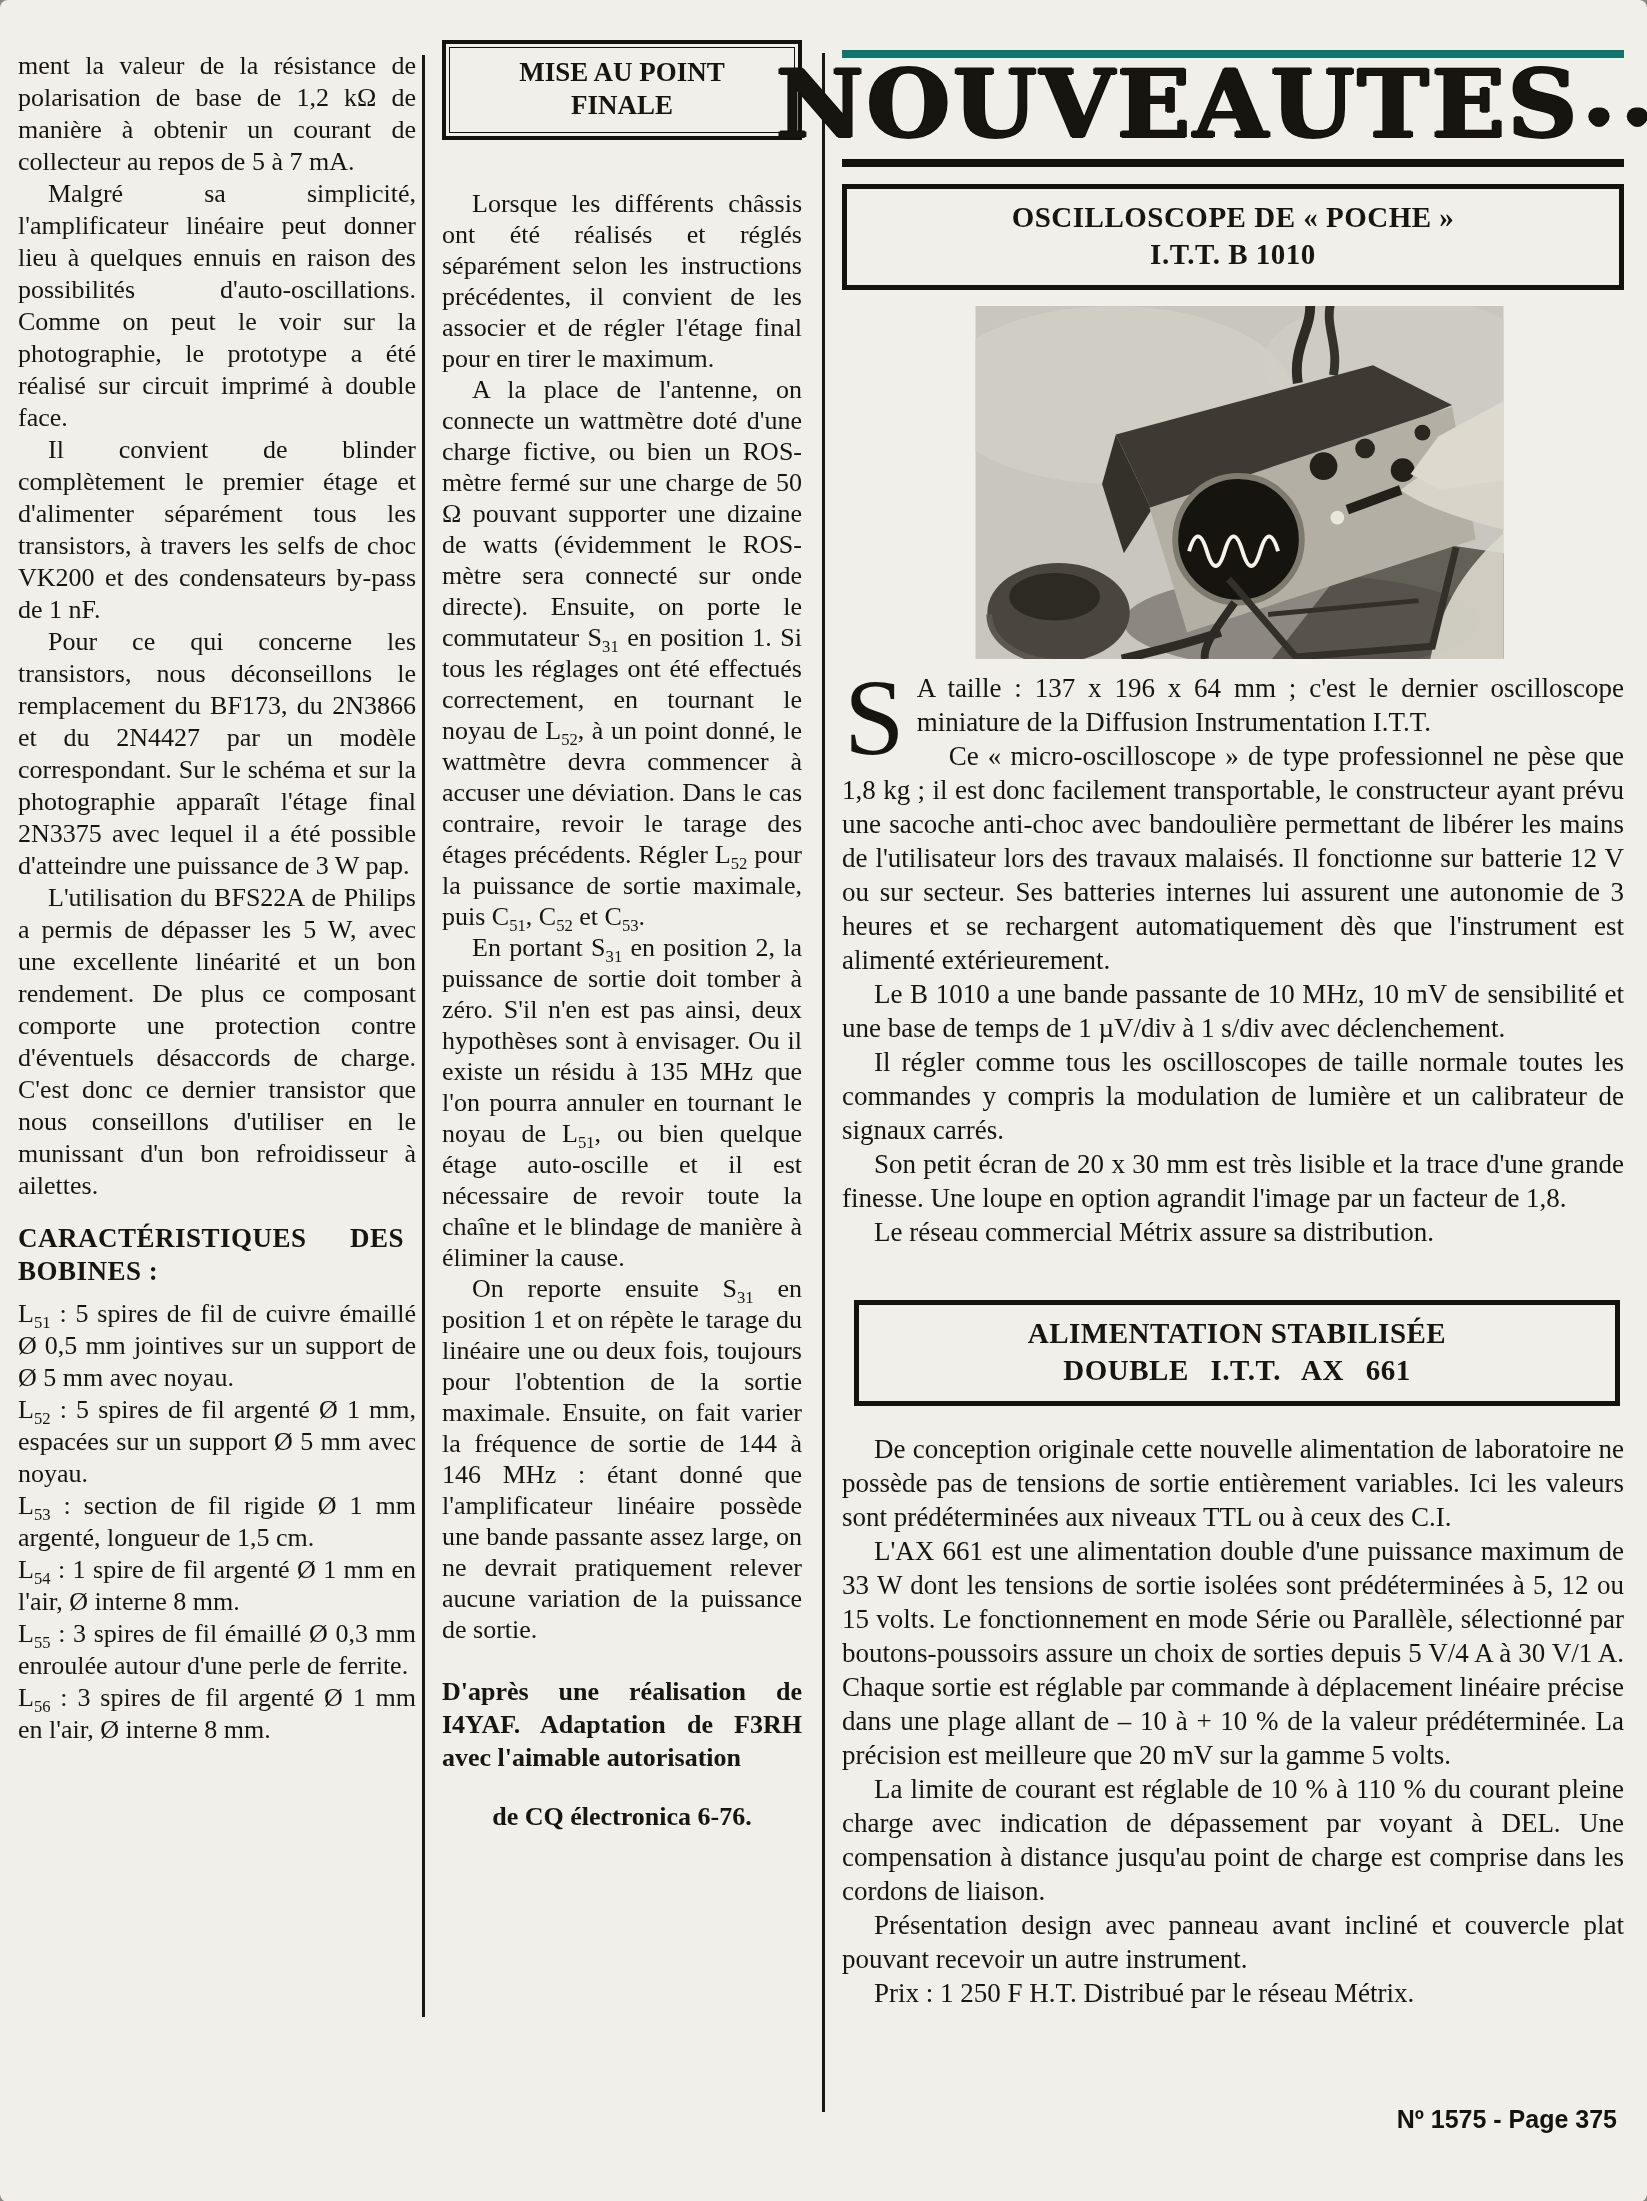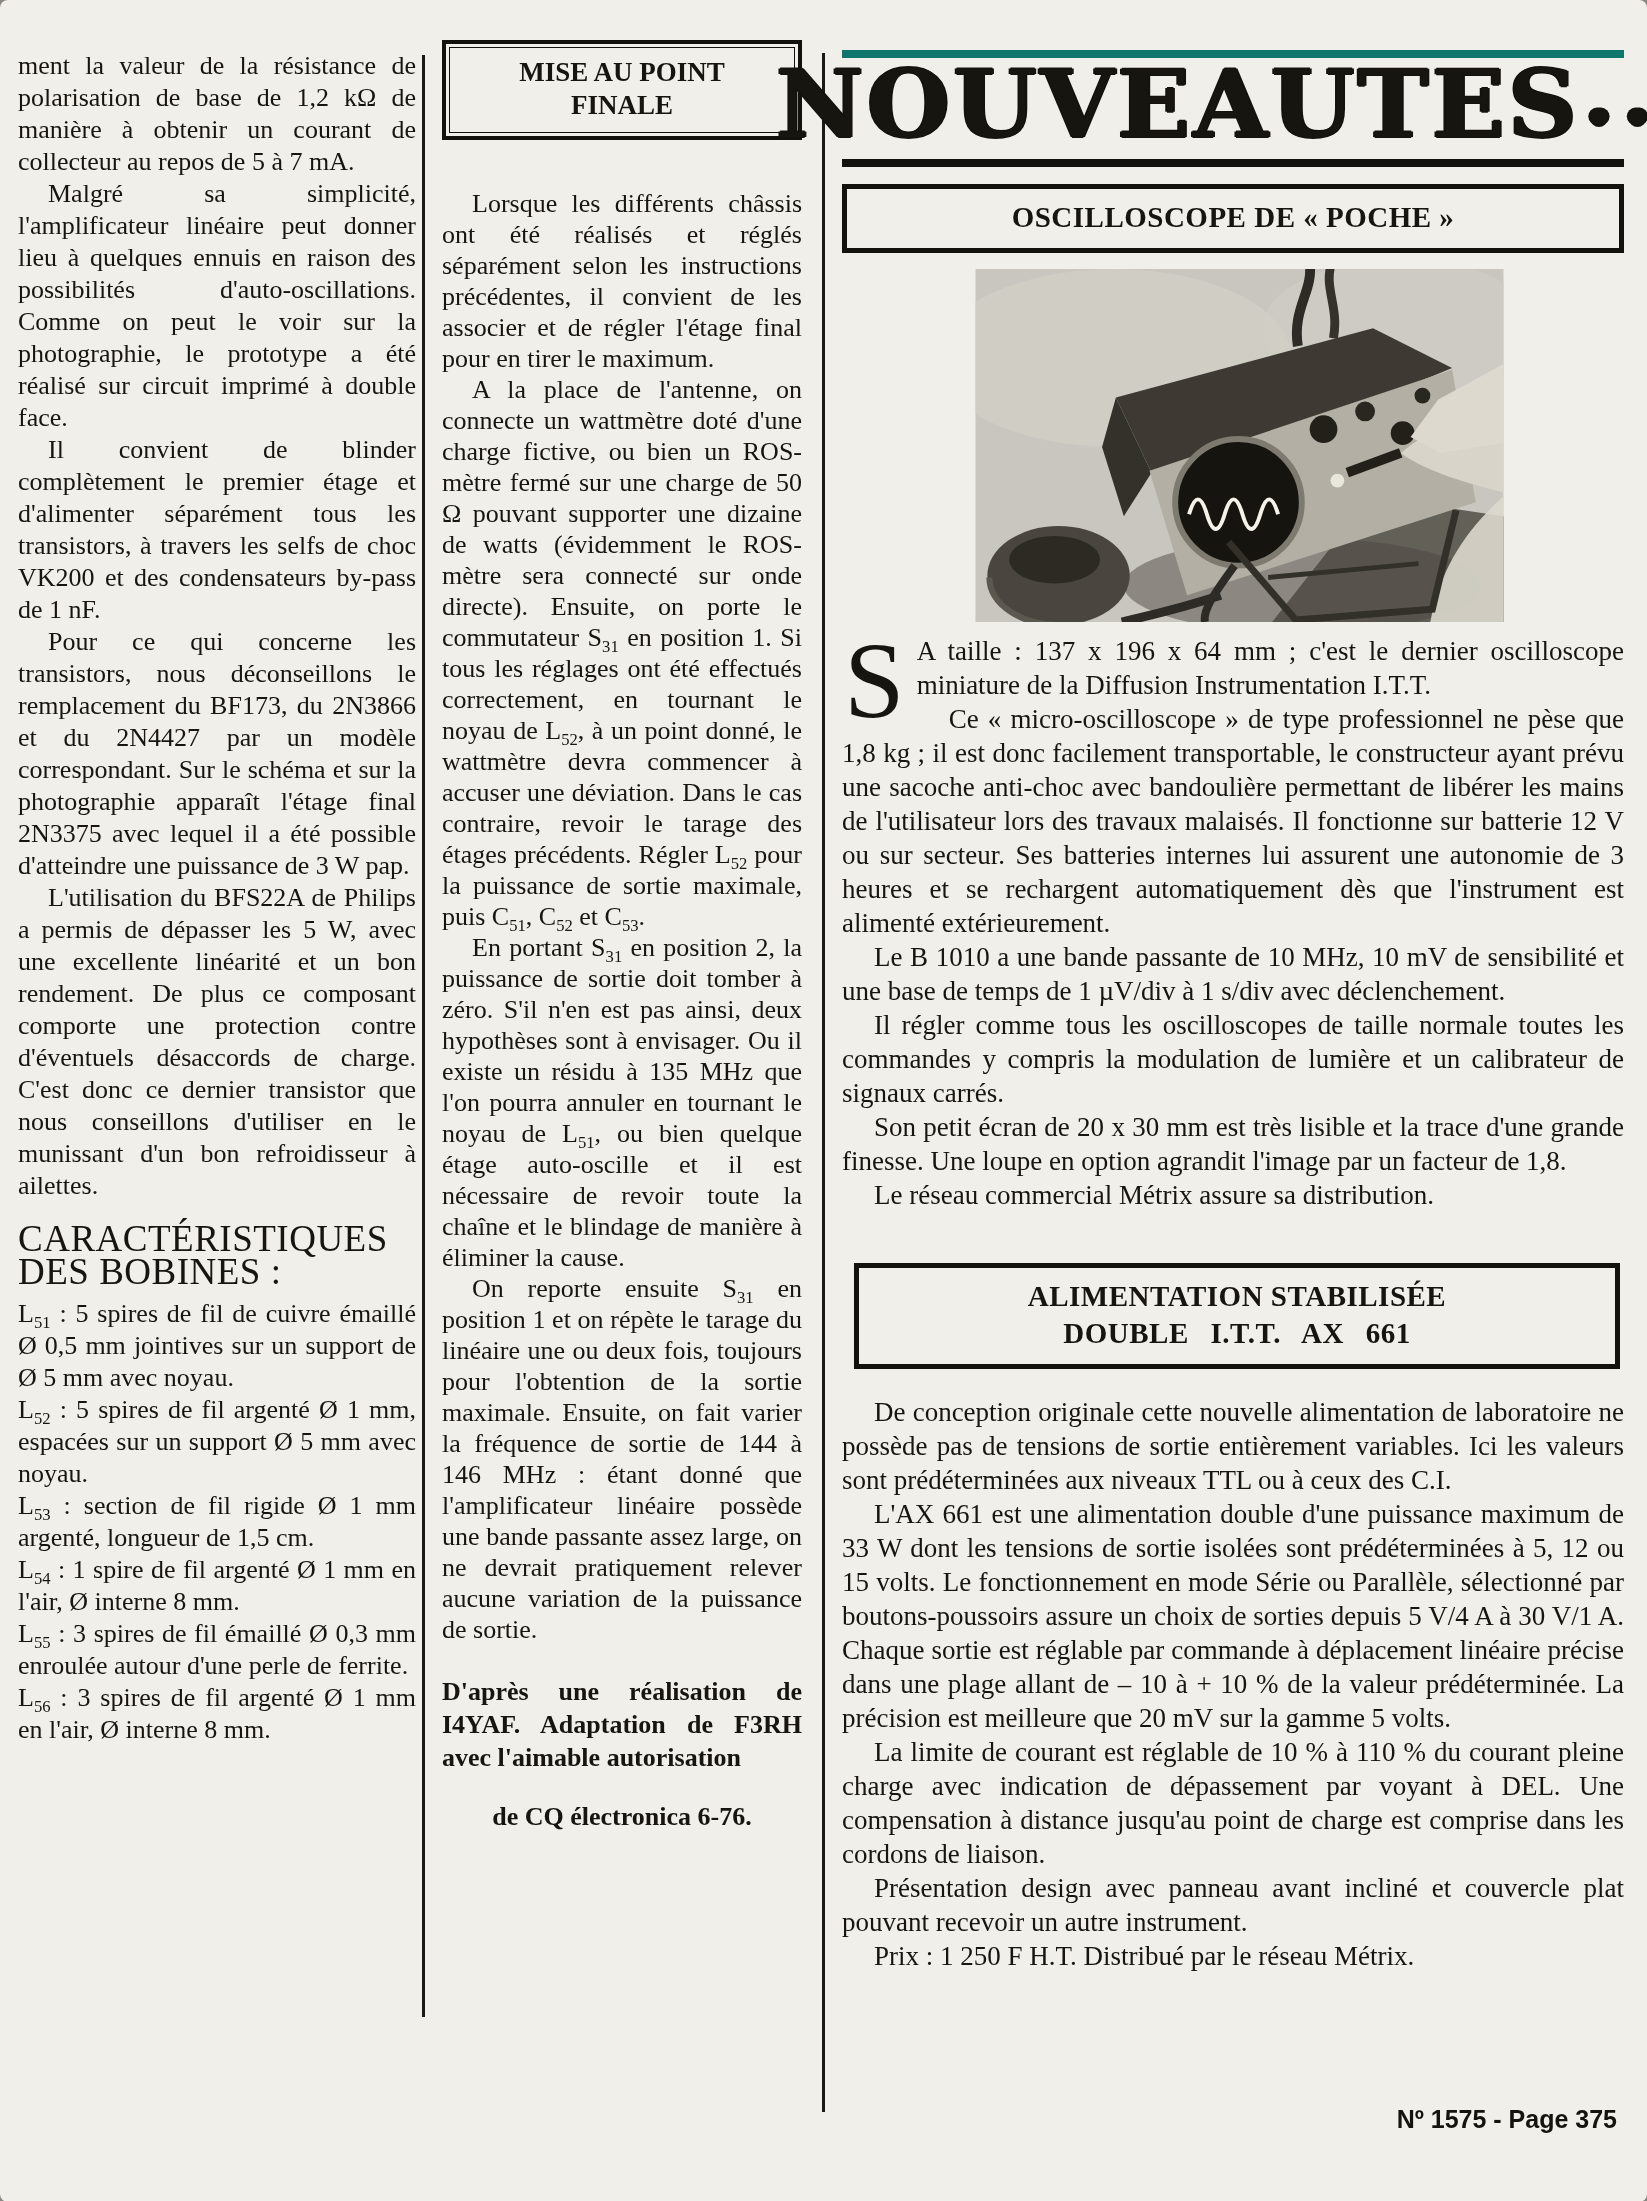--- a/index.html
+++ b/index.html
@@ -20,21 +20,21 @@
   .col-right{position:absolute;left:842px;top:50px;width:782px;}
 
   
   .body-sm{font-size:26px;line-height:32px;text-align:justify;}
   .col-mid .body-sm{line-height:31px;}
   .para{margin:0;}
   .indent{text-indent:30px;}
   sub{font-size:64%;line-height:0;}
 
   .coil-heading{
-    font-weight:normal;font-size:37px;line-height:33px;
+    font-weight:bold;font-size:27px;line-height:33px;
     margin:20px 12px 10px 0;letter-spacing:0.5px;
   }
 
   
   .mise-box{
     border:4px solid #14120d;
     padding:12px 6px 14px 6px;
     text-align:center;
     box-shadow: inset 0 0 0 3px #f1efe9, inset 0 0 0 4px #14120d;
   }
@@ -159,20 +159,21 @@
 
   <div class="col-right">
 
     <div class="banner">
       <span class="banner-word">NOUVEAUTES</span>
       <span class="banner-dots">...</span>
     </div>
 
     <div class="news-box osc-box">
       <div class="line">OSCILLOSCOPE DE « POCHE »</div>
+      <div class="line">I.T.T.  B 1010</div>
     </div>
 
     <svg class="photo" viewBox="0 0 534 357" aria-hidden="true">
       <rect x="0" y="0" width="534" height="357" fill="#c9c6bf"></rect>
       <ellipse cx="140" cy="90" rx="180" ry="90" fill="#d5d2ca" opacity="0.6"></ellipse>
       <ellipse cx="430" cy="60" rx="140" ry="70" fill="#d2cfc7" opacity="0.5"></ellipse>
 
       <ellipse cx="330" cy="320" rx="180" ry="48" fill="#5a564e" opacity="0.55"></ellipse>
       <polygon points="400,230 534,250 534,357 300,357" fill="#4a463e" opacity="0.8"></polygon>
 

